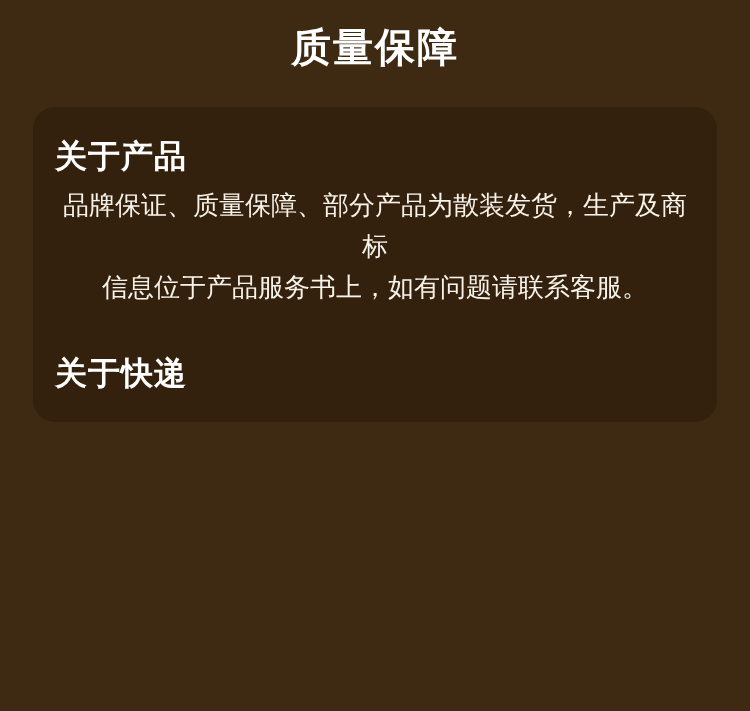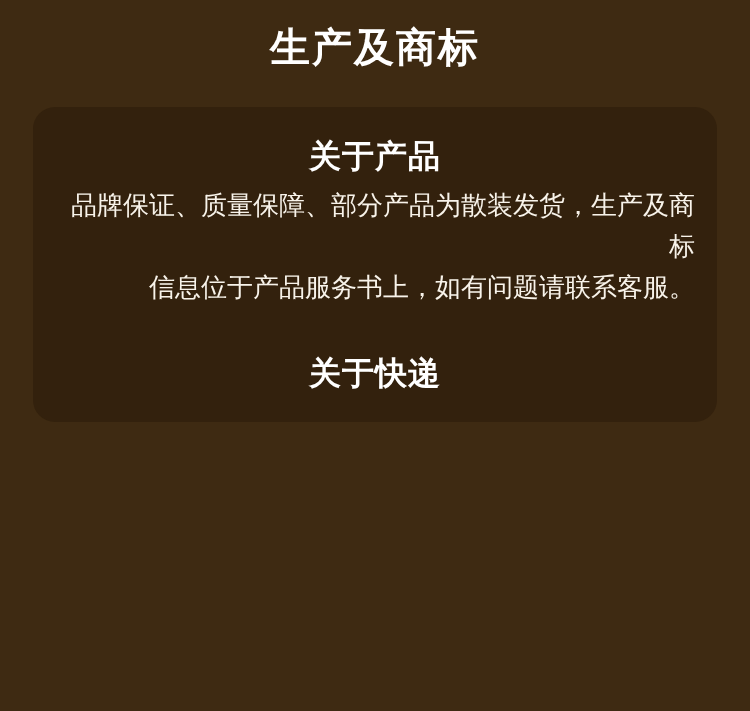--- a/index.html
+++ b/index.html
@@ -26,41 +26,41 @@
     margin: 34px auto 0;
     background: #33210D;
     border-radius: 22px;
     padding: 28px 22px 20px;
   }
   .section + .section {
     margin-top: 44px;
     font-family: Liberation Serif, serif;
   }
   .section-heading {
-    text-align: center;
+    text-align: left;
     font-size: 32px;
     font-weight: bold;
     line-height: 42px;
     letter-spacing: 1px;
     color: #FFFFFF;
     margin-bottom: 8px;
   }
   .section-body {
     font-size: 26px;
     line-height: 41px;
     color: #F8F3EA;
     white-space: pre-line;
-    text-align: right;
+    text-align: center;
   }
 </style>
 </head>
 <body>
 
 <div>
-  <h1 class="page-title">生产及商标</h1>
+  <h1 class="page-title">质量保障</h1>
 
   <div class="notice-card">
 
     <div class="section">
       <h2 class="section-heading">关于产品</h2>
       <p class="section-body">品牌保证、质量保障、部分产品为散装发货，生产及商标
 信息位于产品服务书上，如有问题请联系客服。</p>
     </div>
 
     <div class="section">

